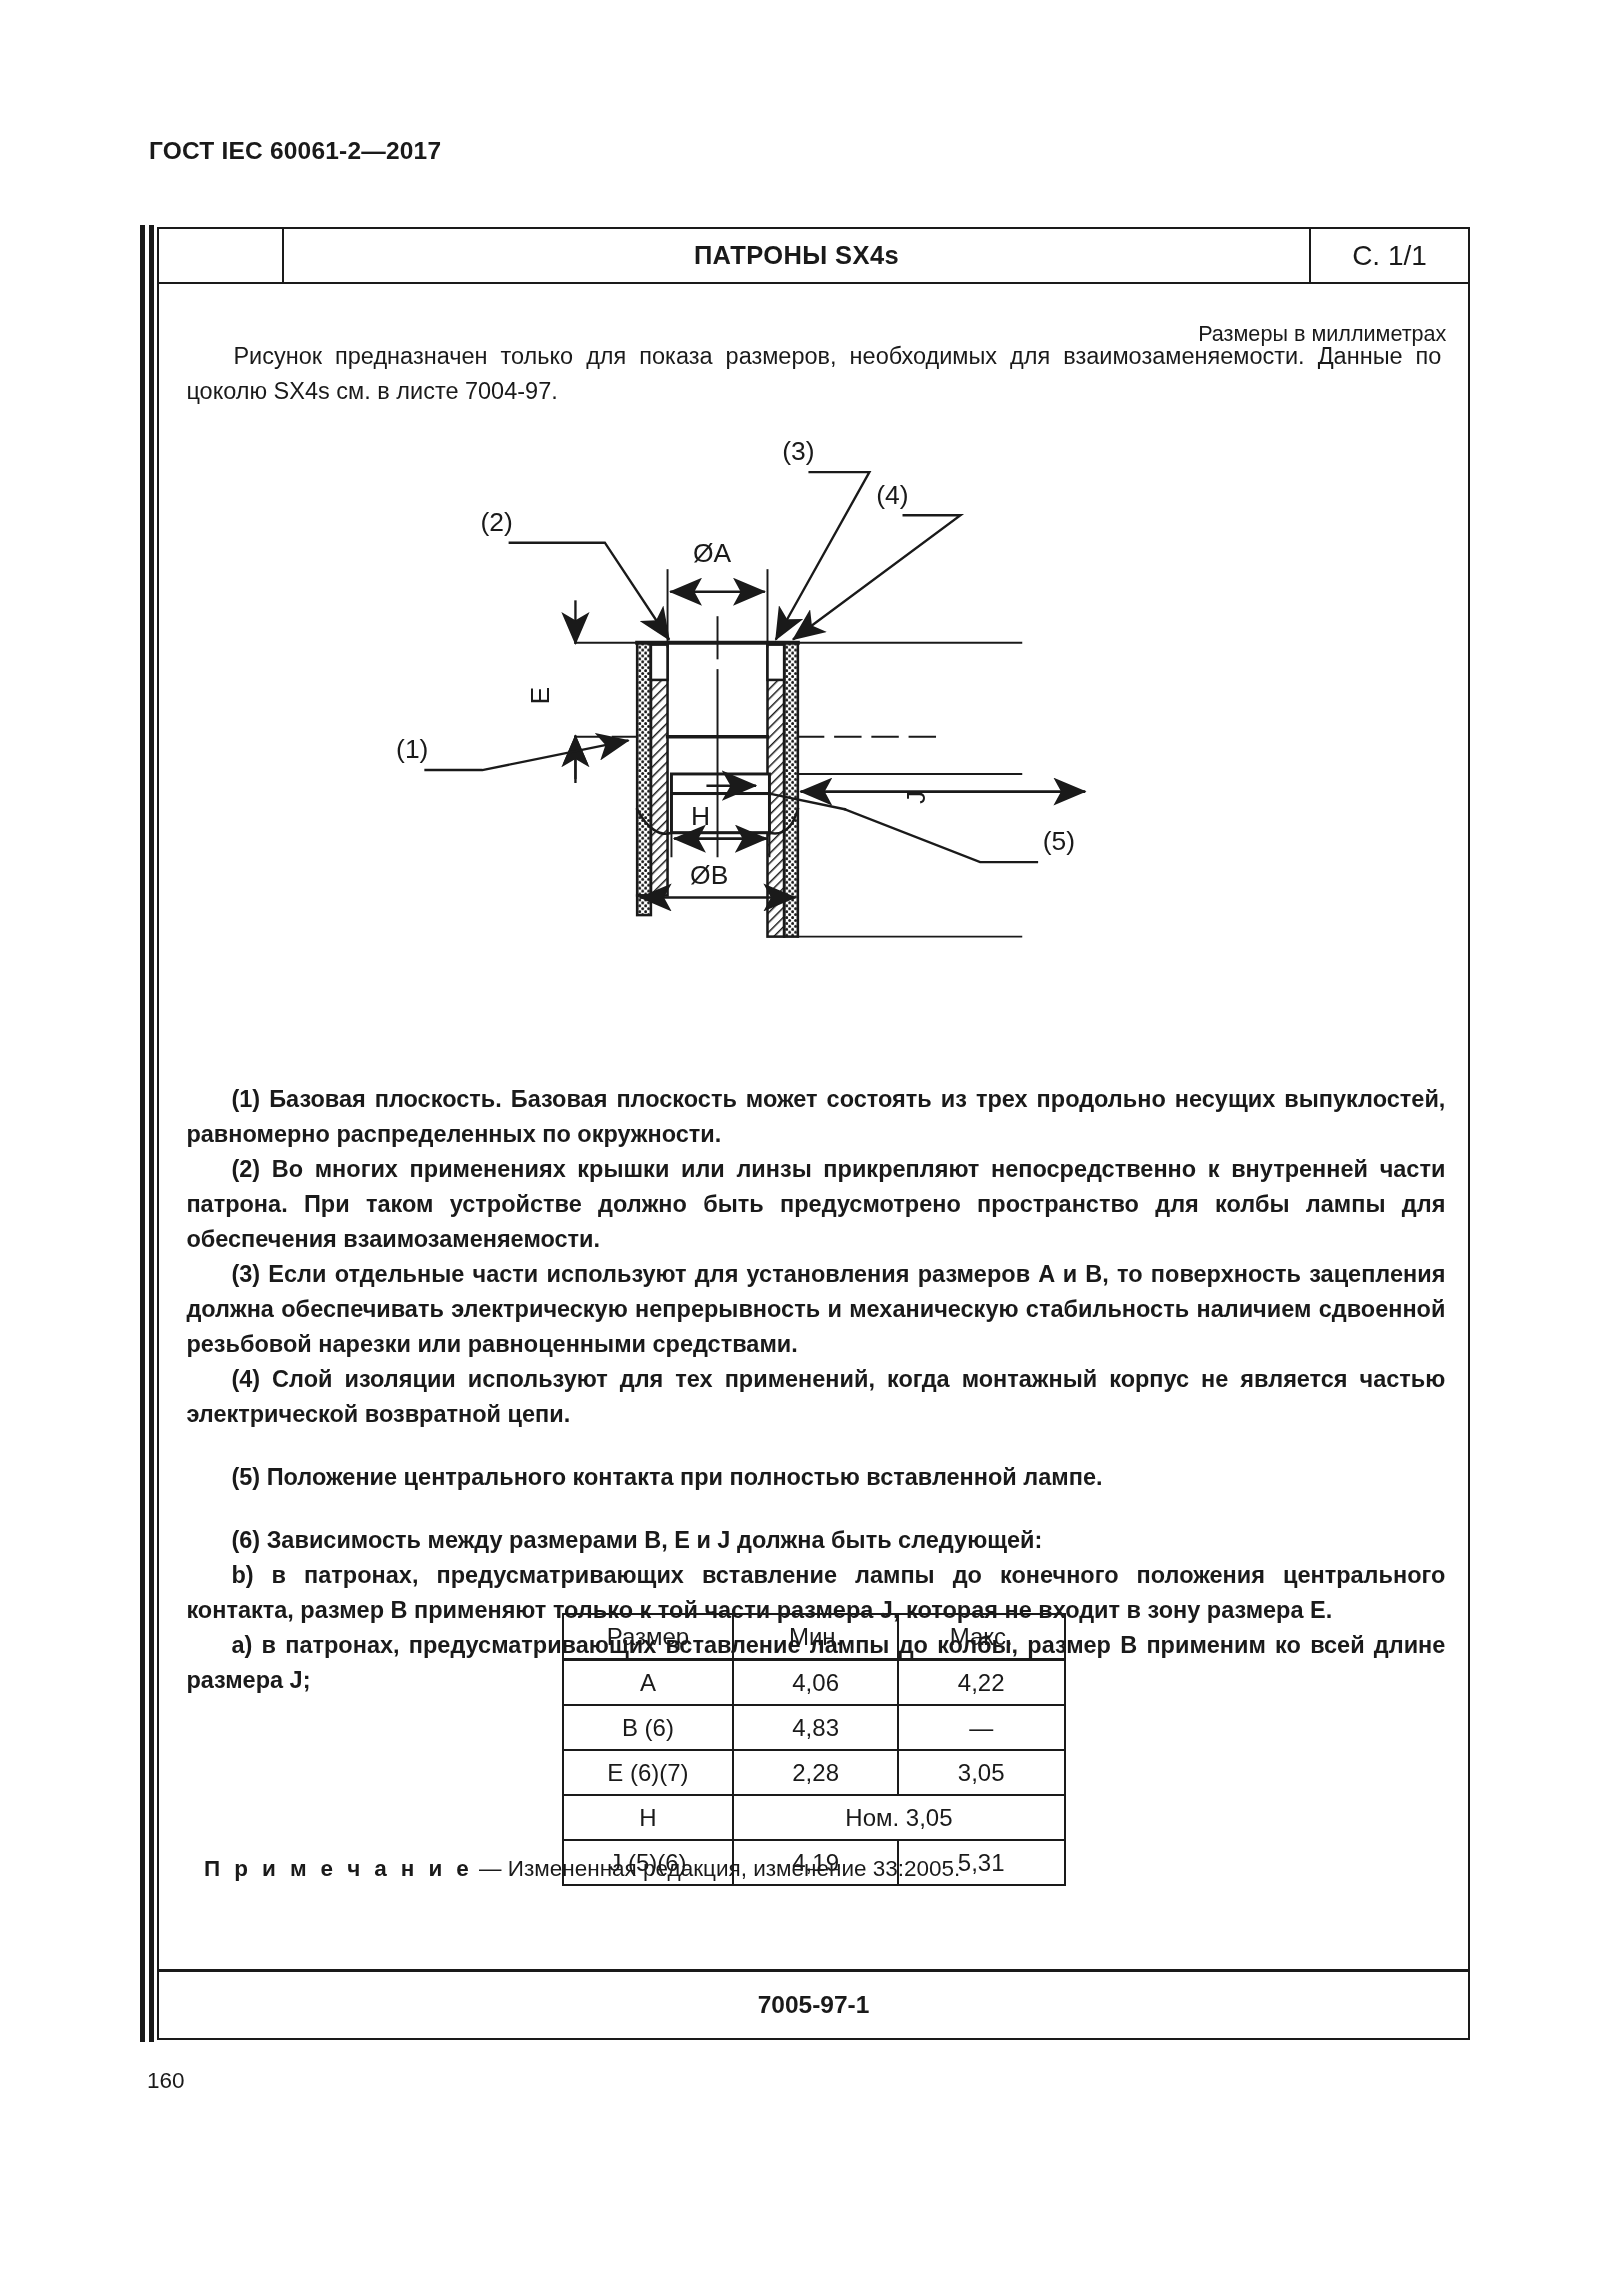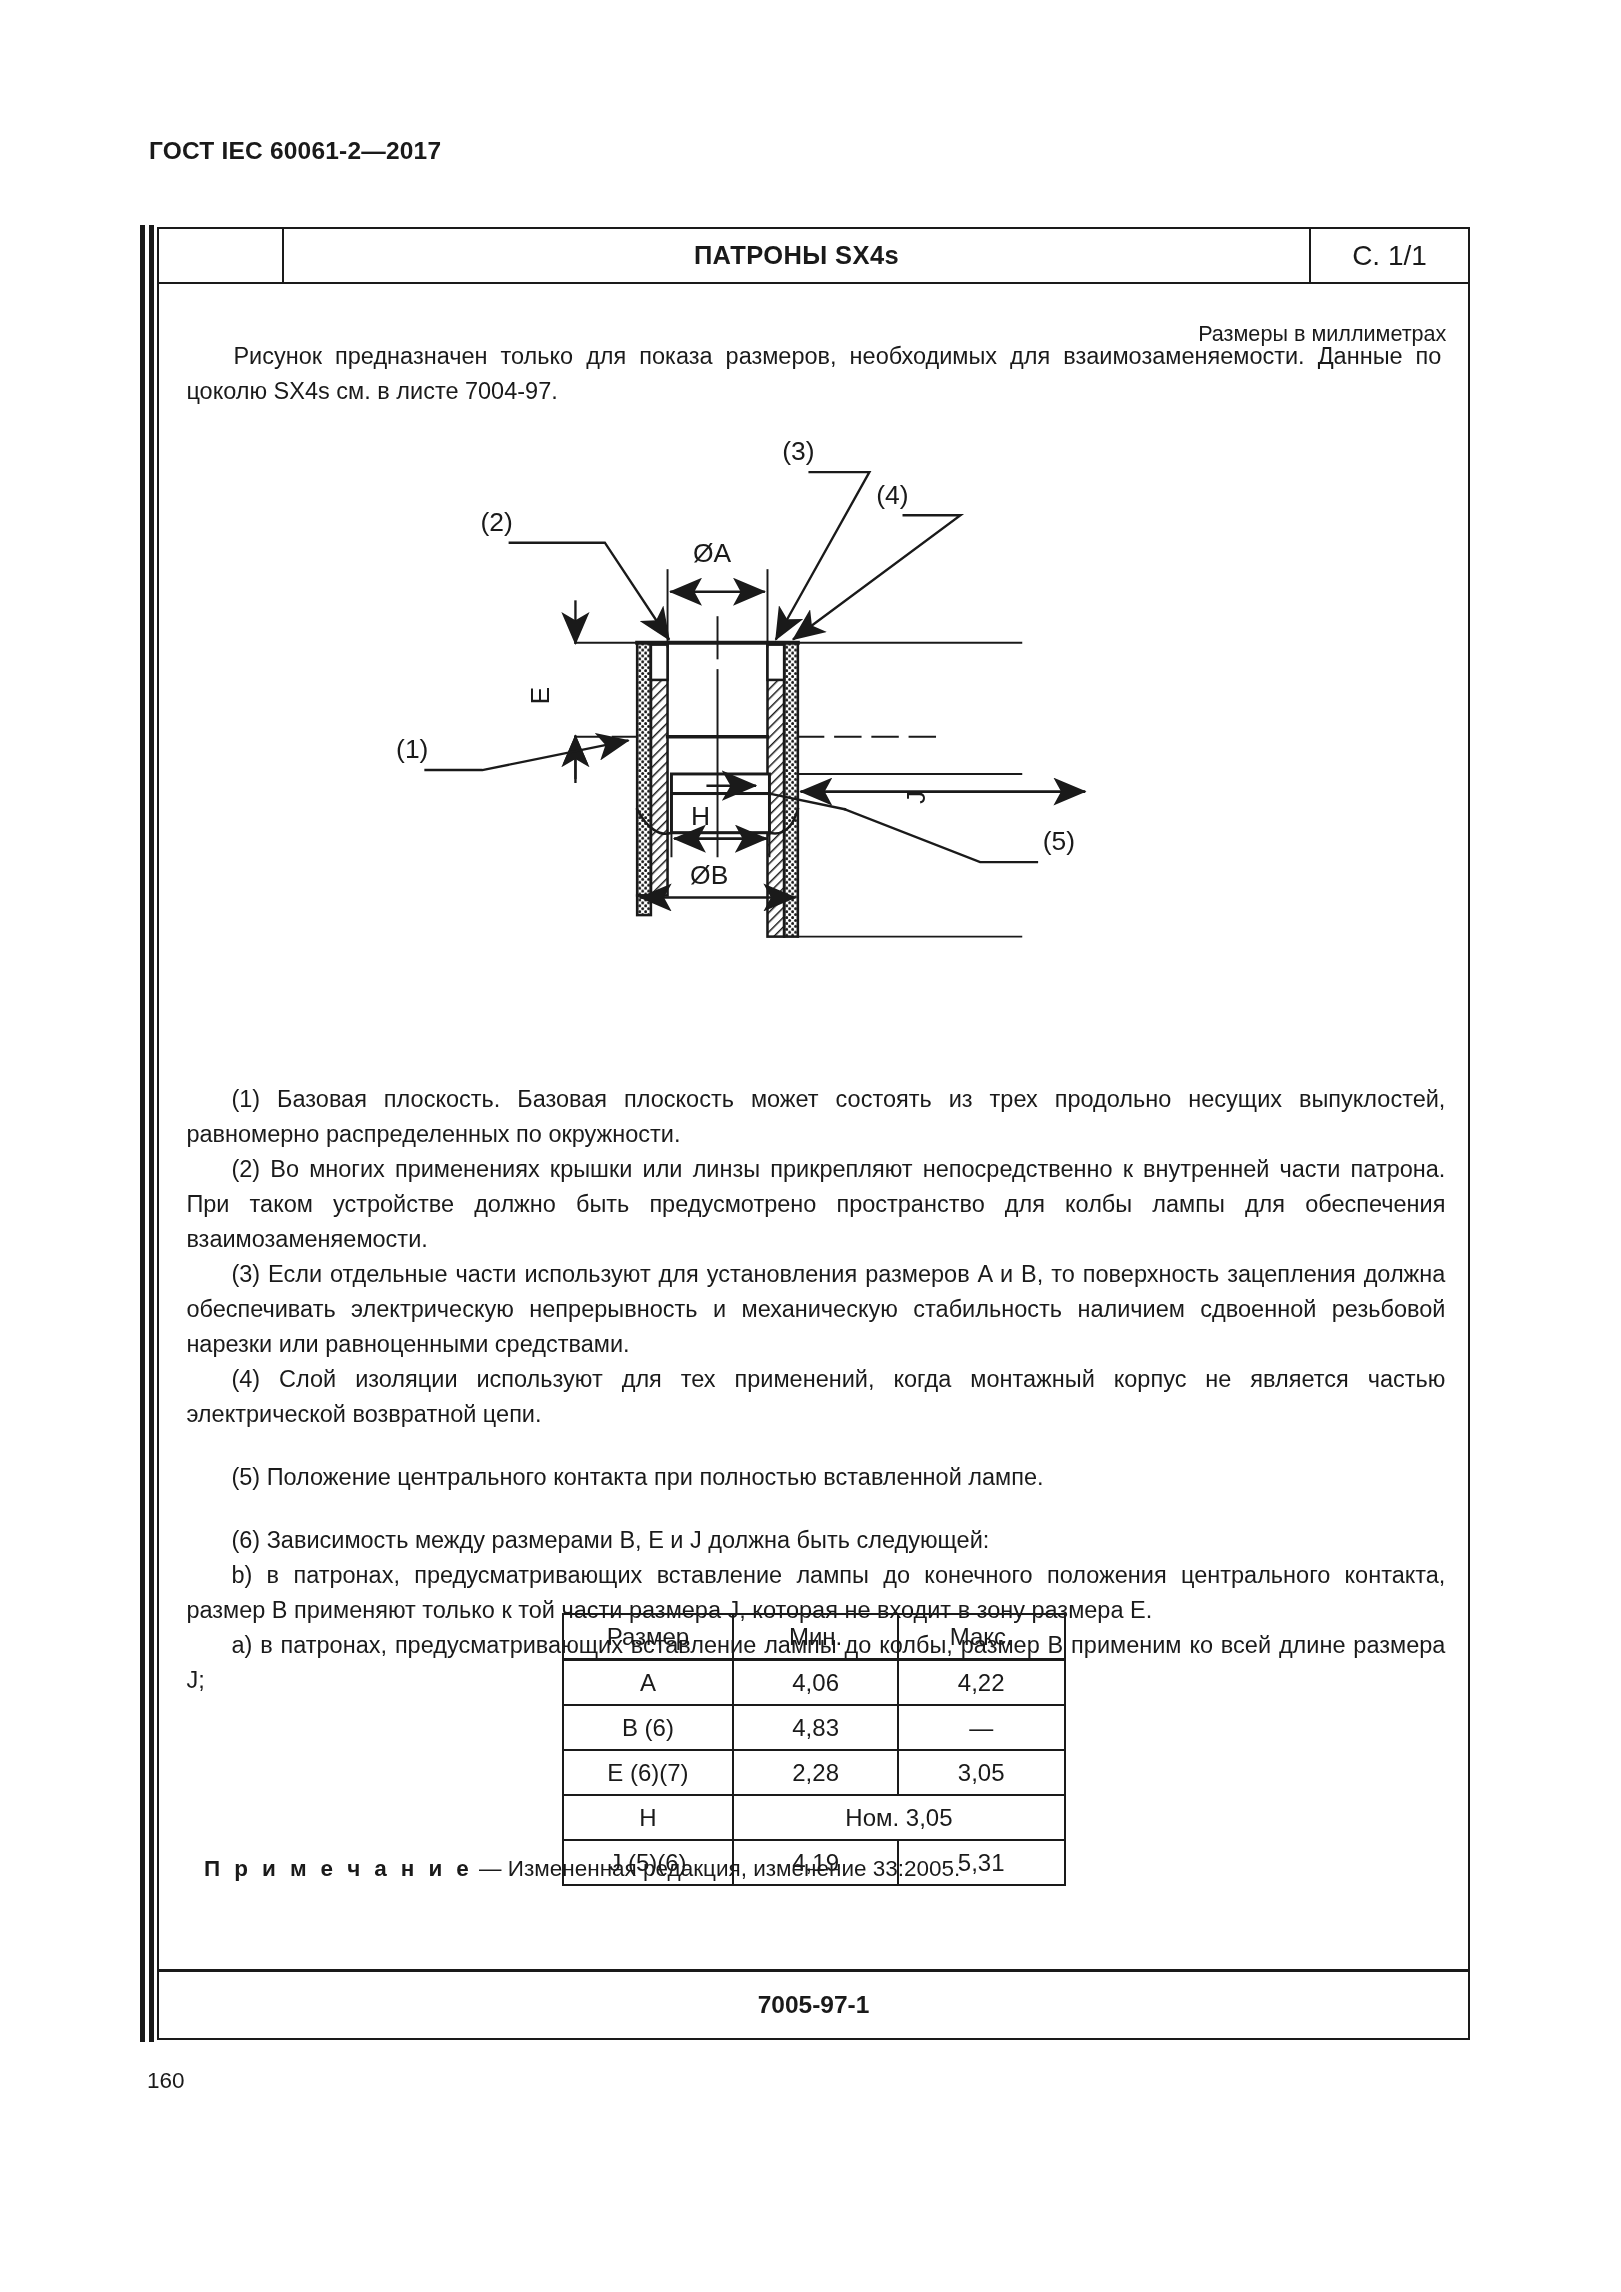--- a/index.html
+++ b/index.html
@@ -135,20 +135,21 @@
     left: 27.4px;
     top: 853px;
     width: 1259px;
     font-size: 23.5px;
     line-height: 35px;
   }
   .notes p {
     margin: 0;
     text-align: justify;
     text-indent: 45px;
+    font-weight: bold;
   }
   .notes p.nojust { text-align: left; margin-top: 28px; }
 
   
   .dim-table-wrap {
     position: absolute;
     left: 0;
     top: 1384px;
     width: 100%;
     display: flex;

